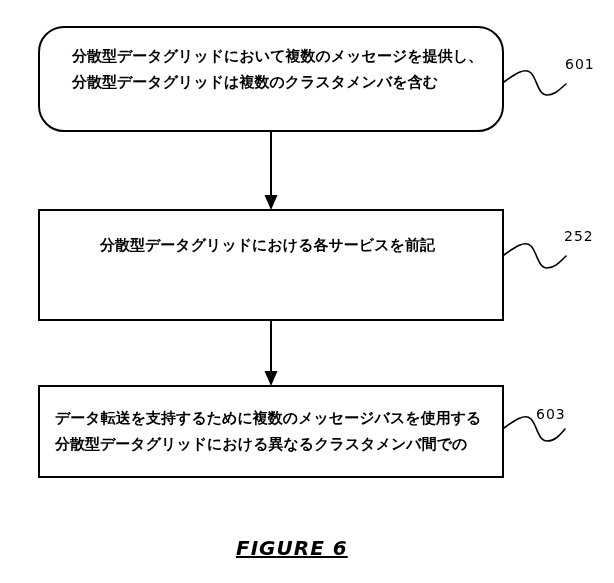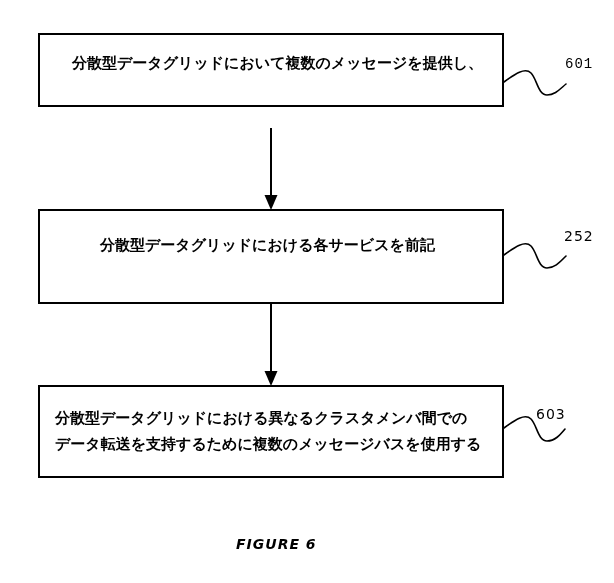--- a/index.html
+++ b/index.html
@@ -32,43 +32,44 @@
     box-sizing: border-box;
     background: #ffffff;
   }
   .flow-box .box-text {
     font-size: 15px;
     font-weight: 700;
     line-height: 26px;
     letter-spacing: 0px;
     white-space: nowrap;
   }
-  .box-1 { top: 33px;  height: 74px; }
-  .box-2 { top: 209px; height: 95px; }
+  .box-1 { top: 26px;  height: 106px; border-radius: 26px; }
+  .box-2 { top: 209px; height: 112px; }
   .box-3 { top: 385px; height: 93px; }
   .box-1 .box-text { padding: 15px 0 0 32px; }
   .box-2 .box-text { padding: 21px 0 0 60px; }
   .box-3 .box-text { padding: 18px 0 0 15px; }
   .ref-label {
     position: absolute;
     font-size: 14px;
     font-weight: 400;
     letter-spacing: 1px;
   }
-  .ref-601 { left: 565px; top: 56px; font-family: Liberation Mono, monospace; }
+  .ref-601 { left: 565px; top: 56px; }
   .ref-602 { left: 564px; top: 228px; }
   .ref-603 { left: 536px; top: 406px; }
   .figure-caption {
     position: absolute;
     left: 236px;
     top: 536px;
-    font-size: 14px;
+    font-size: 20px;
     font-weight: 700;
     font-style: italic;
     letter-spacing: 1px;
+    text-decoration: underline;
   }
 </style>
 </head>
 <body>
 
 <div class="canvas">
 
   <svg class="overlay" viewBox="0 0 614 583" xmlns="http://www.w3.org/2000/svg">
 
     <g>
@@ -82,33 +83,34 @@
     </g>
 
     <path d="M504,82 C515,74 525,67 531,73 C537,79 538,95 547,95 C555,95 560,89 566,84" fill="none" stroke="#000" stroke-width="1.6" stroke-linecap="round"></path>
     <path d="M504,255 C515,247 525,240 531,246 C537,252 538,268 547,268 C555,268 560,262 566,256" fill="none" stroke="#000" stroke-width="1.6" stroke-linecap="round"></path>
     <path d="M504,428 C515,420 525,413 531,419 C537,425 538,441 547,441 C555,441 560,435 565,429" fill="none" stroke="#000" stroke-width="1.6" stroke-linecap="round"></path>
   </svg>
 
   <div class="flow-box box-1">
     <div class="box-text">
       <div>分散型データグリッドにおいて複数のメッセージを提供し、</div>
+      <div>分散型データグリッドは複数のクラスタメンバを含む</div>
     </div>
   </div>
 
   <div class="flow-box box-2">
     <div class="box-text">
       <div>分散型データグリッドにおける各サービスを前記</div>
     </div>
   </div>
 
   <div class="flow-box box-3">
     <div class="box-text">
+      <div>データ転送を支持するために複数のメッセージバスを使用する</div>
       <div>分散型データグリッドにおける異なるクラスタメンバ間での</div>
-      <div>データ転送を支持するために複数のメッセージバスを使用する</div>
     </div>
   </div>
 
   <div class="ref-label ref-601">601</div>
   <div class="ref-label ref-602">252</div>
   <div class="ref-label ref-603">603</div>
 
   <div class="figure-caption">FIGURE 6</div>
 
 </div>

